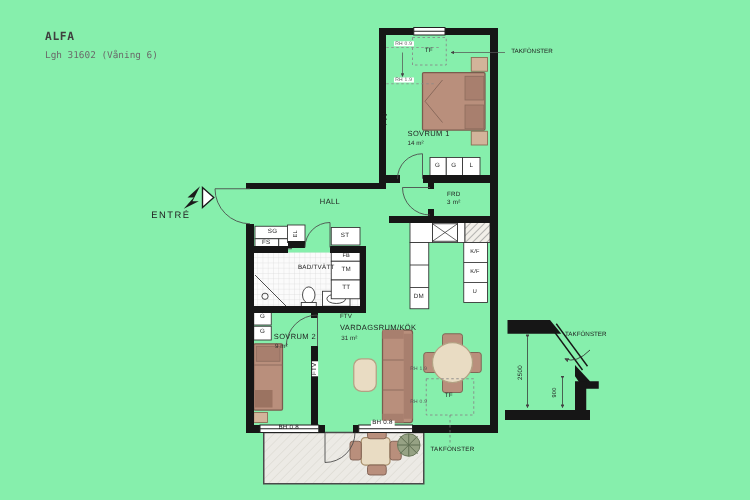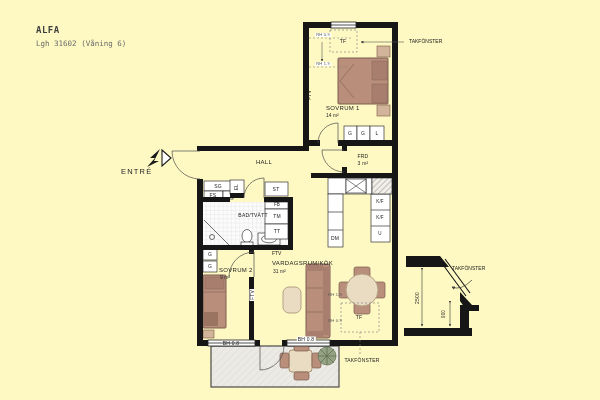--- a/index.html
+++ b/index.html
@@ -1,16 +1,16 @@
 <!DOCTYPE html>
 <html><head>
 <meta charset="utf-8">
 <style>
   html,body{margin:0;padding:0;background:#fff;}
-  .canvas{position:relative;width:600px;height:400px;background:#fef9c3;overflow:hidden;
+  .canvas{position:relative;width:600px;height:400px;background:#86efac;overflow:hidden;
           font-family:"Liberation Sans",sans-serif;color:#1d1d1d;}
   .title{position:absolute;font-family:"DejaVu Sans Mono",monospace;font-weight:bold;
          font-size:9px;color:#3f3f3f;letter-spacing:.5px;}
   .subtitle{position:absolute;font-family:"DejaVu Sans Mono",monospace;
          font-size:7.5px;color:#6a6a6a;}
   .lbl{position:absolute;transform:translate(-50%,-50%);font-size:5px;color:#1d1d1d;
        white-space:nowrap;letter-spacing:.2px;line-height:1;}
   .lbl-l{position:absolute;font-size:5px;color:#1d1d1d;white-space:nowrap;line-height:1;}
   .rot{transform:translate(-50%,-50%) rotate(-90deg);}
   .t-room{font-size:6px;letter-spacing:.3px;}

